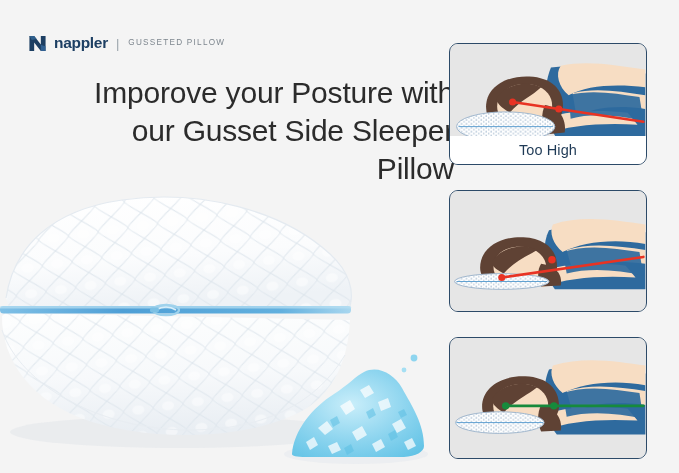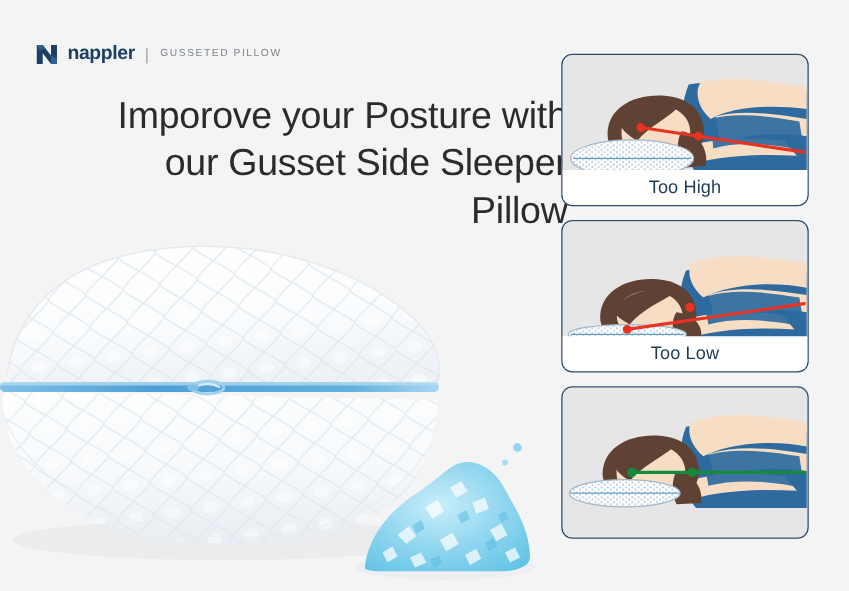--- a/index.html
+++ b/index.html
@@ -46,21 +46,21 @@
   }
 
   
   #product { position: absolute; left: 0; top: 180px; width: 430px; height: 293px; }
   #product svg { display: block; width: 100%; height: 100%; }
 
   
   #panels {
     position: absolute; left: 449px; top: 43px;
     width: 198px;
-    display: flex; flex-direction: column; gap: 11px;
+    display: flex; flex-direction: column; gap: 25px;
   }
   .panel {
     position: relative;
     width: 198px; height: 122px;
     border: 1.2px solid #2c4a68;
     border-radius: 9px;
     background: #e6e6e6;
     overflow: hidden;
   }
   .panel-art { position: absolute; inset: 0; }
@@ -274,21 +274,20 @@
           <g clip-path="url(#pc2)">
               <rect x="2" y="82" width="104" height="20" fill="url(#mesh2)" opacity="0.85"></rect>
             </g>
           <line x1="6" y1="92" x2="98" y2="92" stroke="#5e9fd0" stroke-width="1"></line>
 
           <line x1="52" y1="88" x2="196" y2="67" stroke="#e83323" stroke-width="2.6" stroke-linecap="round"></line>
           <circle cx="52" cy="88" r="3.6" fill="#e83323"></circle>
           <circle cx="103" cy="70" r="3.8" fill="#e83323"></circle>
         </svg>
       </div>
-      <div class="panel-label">Too Low</div>
     </div>
 
     <div class="panel">
       <div class="panel-art">
         <svg viewBox="0 0 198 122">
           <defs>
             <pattern id="mesh3" width="5" height="4" patternUnits="userSpaceOnUse">
               <circle cx="1.2" cy="1.2" r="0.85" fill="#9fb6cc"></circle>
               <circle cx="3.7" cy="3" r="0.85" fill="#9fb6cc"></circle>
             </pattern>

